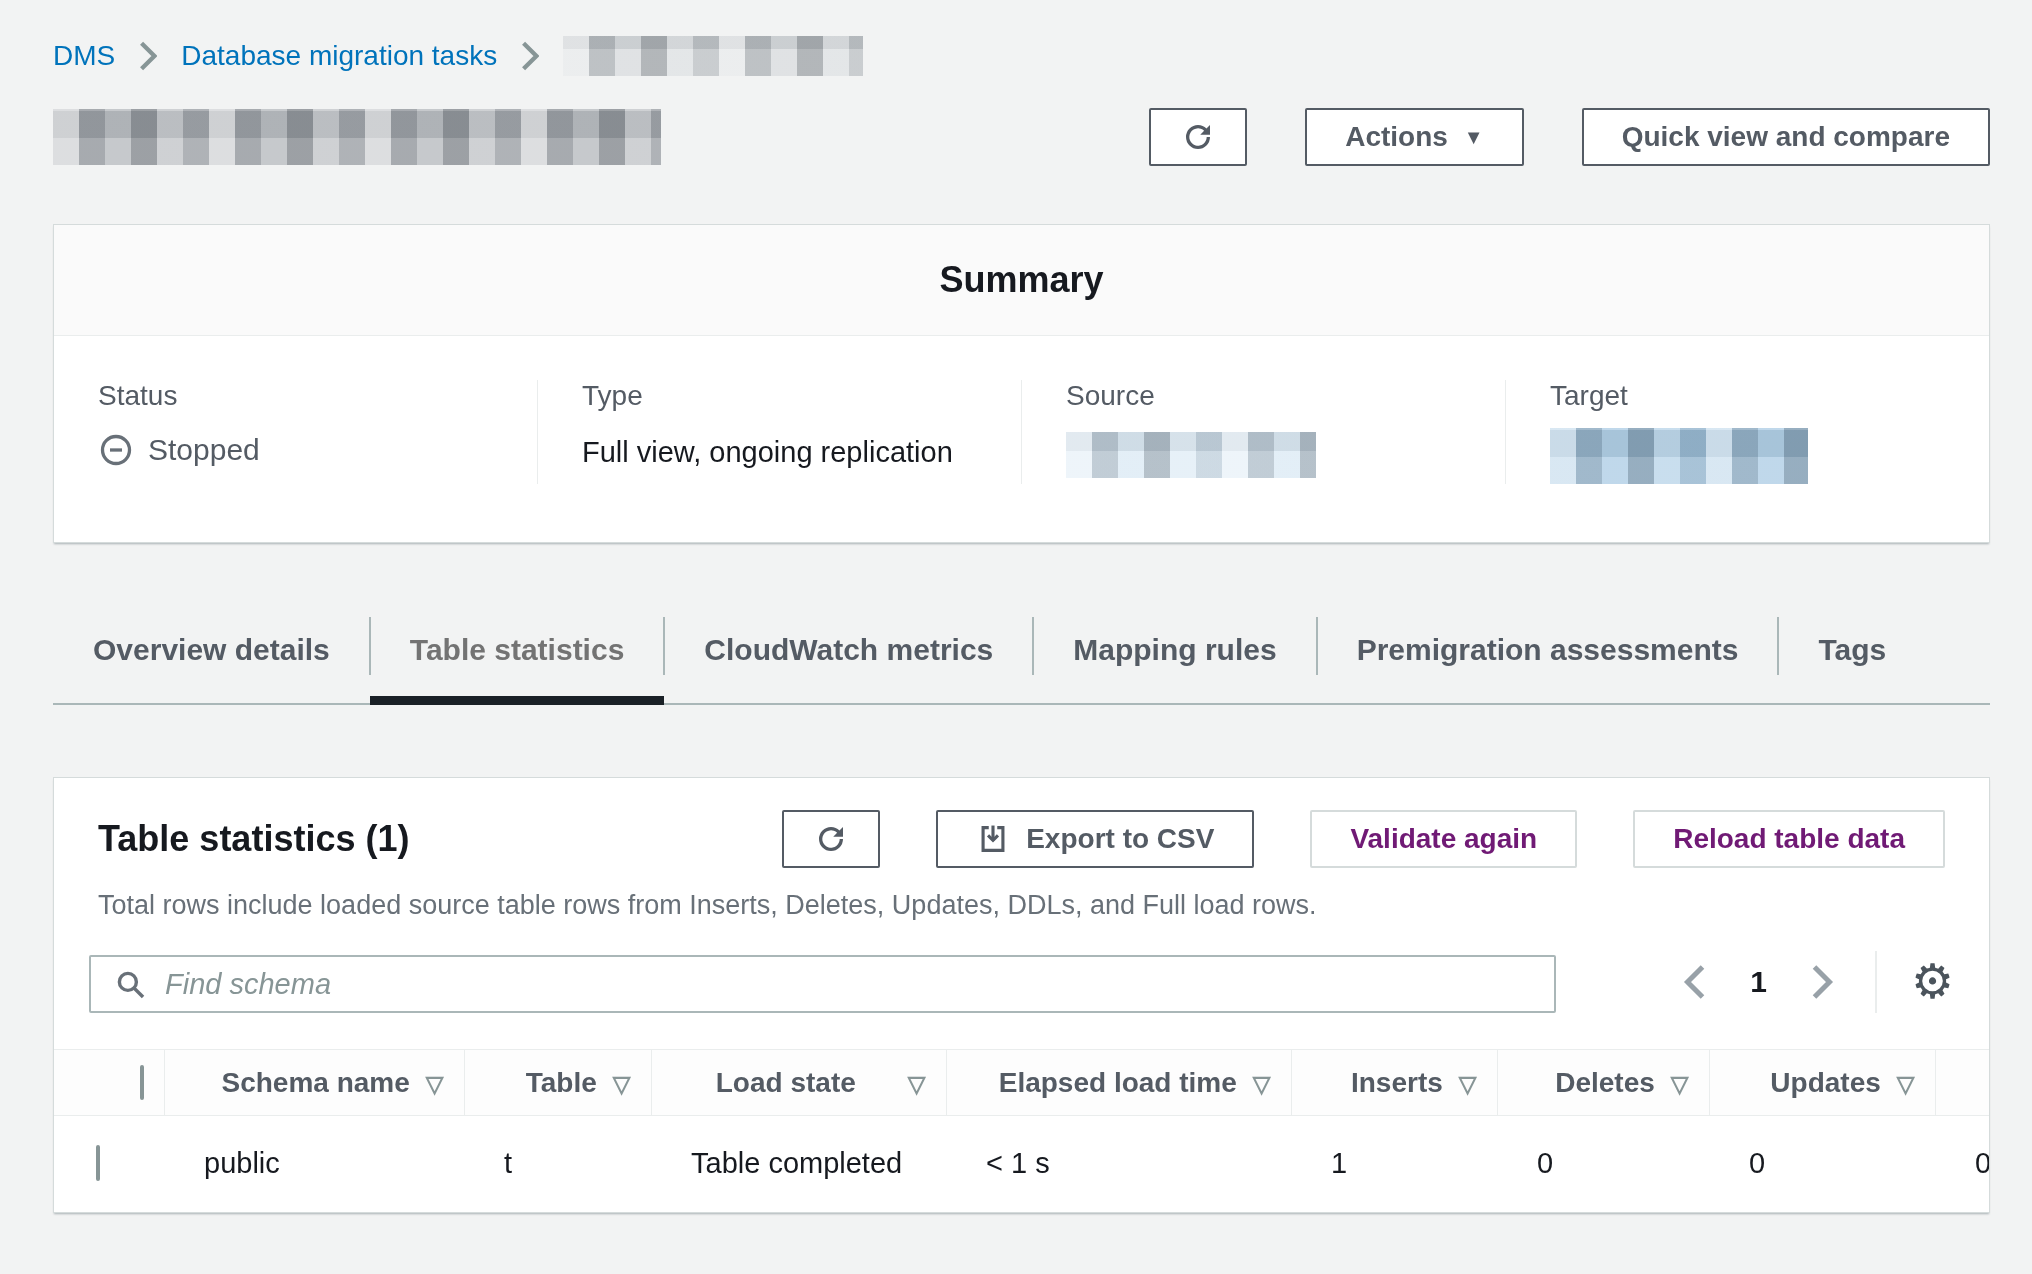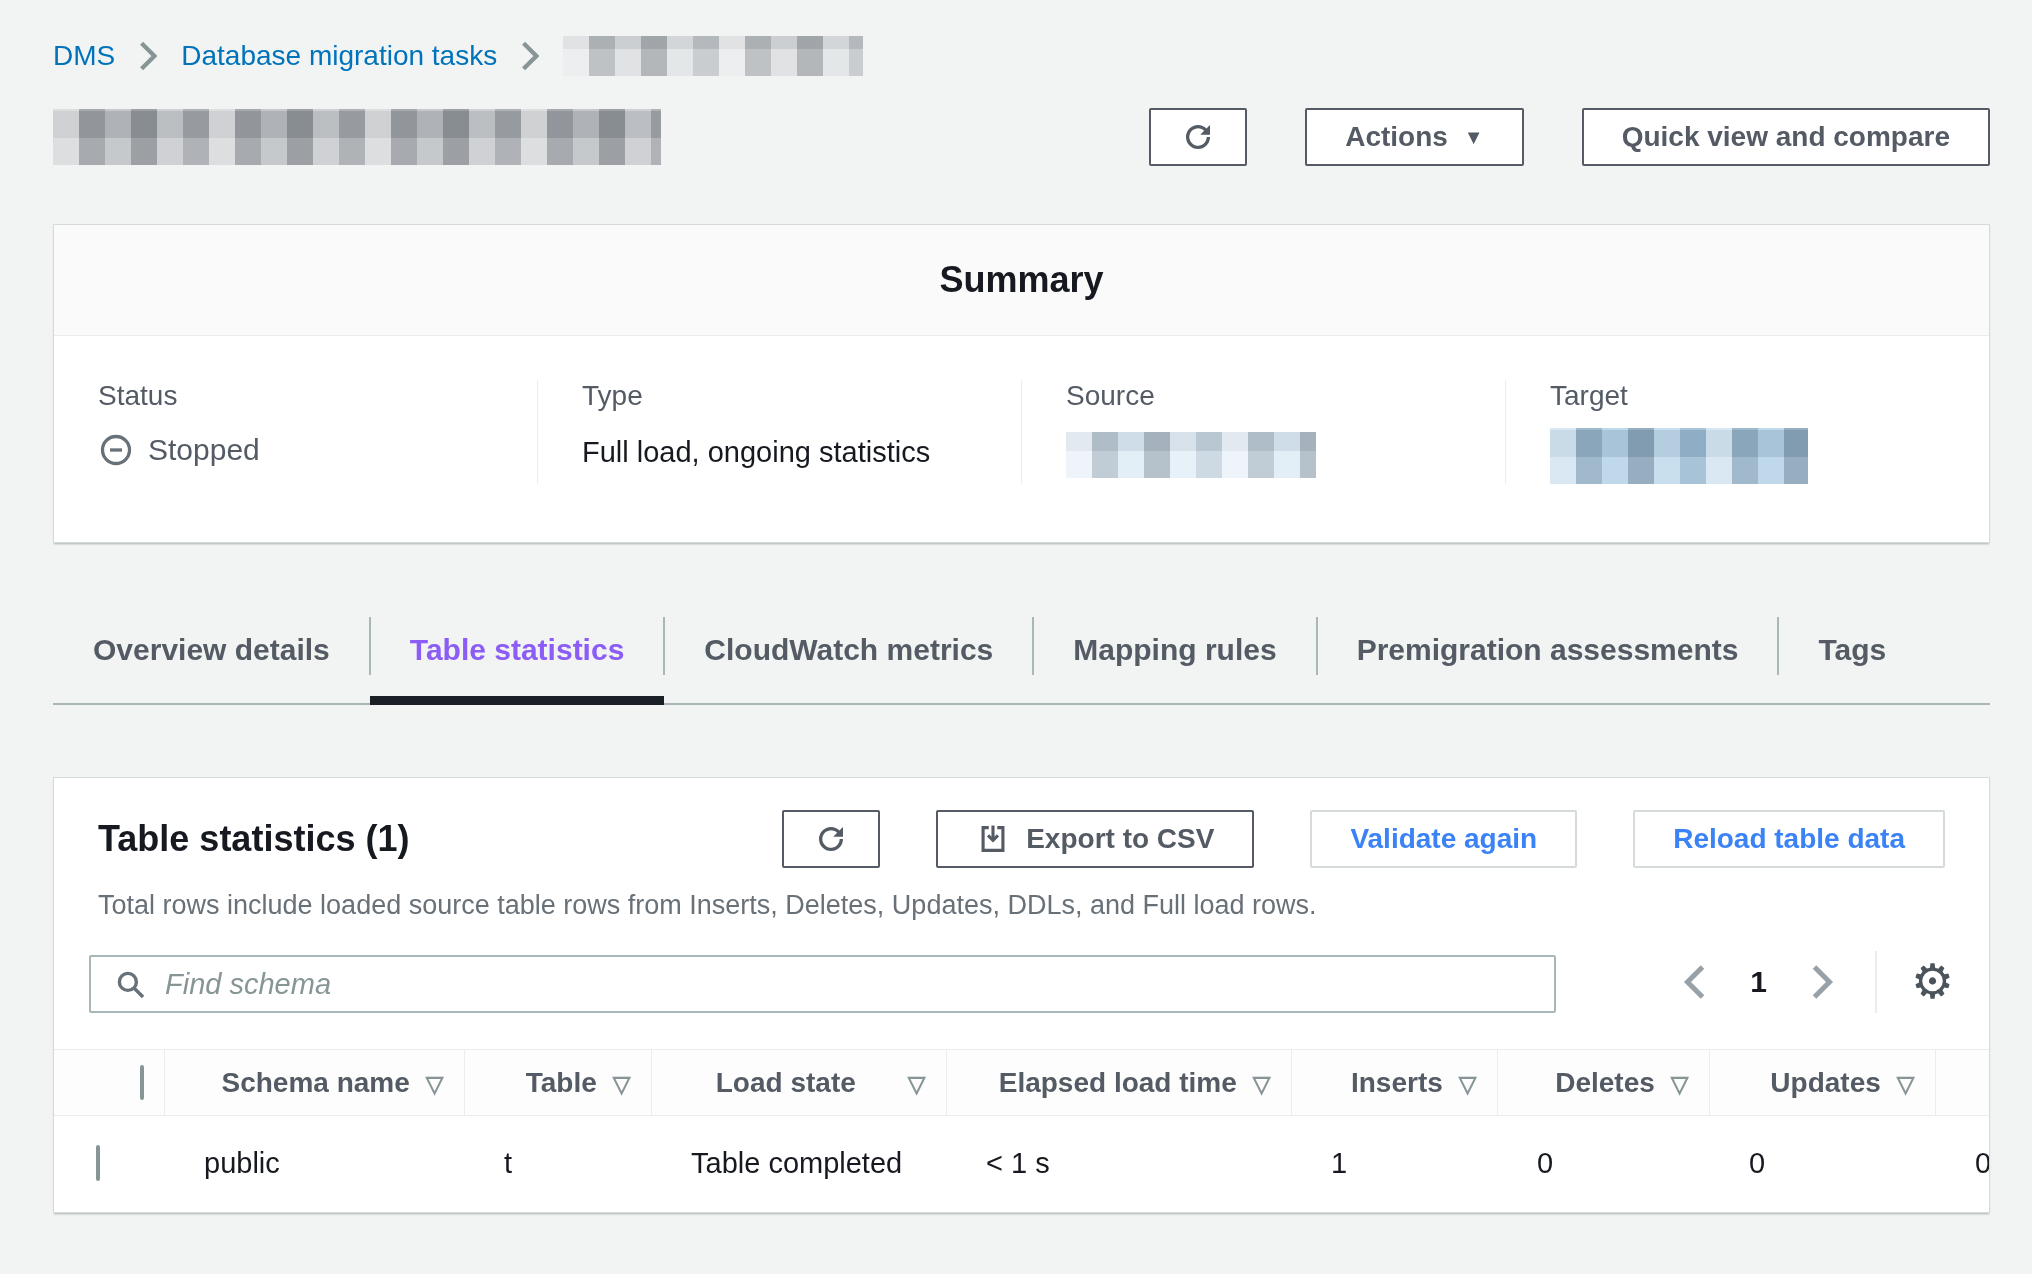--- a/index.html
+++ b/index.html
@@ -41,21 +41,21 @@
   .header-actions { display:flex; gap:22px; align-items:center; }
 
   .btn {
     display:inline-flex; align-items:center; justify-content:center; gap:16px;
     height:58px; padding:0 38px;
     background:#fff; border:2px solid #545b64; border-radius:2px;
     font-family:"Liberation Sans", sans-serif;
     font-size:28px; font-weight:700; color:#545b64; cursor:pointer; white-space:nowrap;margin-left:36px;
   }
   .btn.icon-only { width:98px; padding:0; }
-  .btn.disabled { color:#3b82f6; border-color:#d5dbdb; cursor:default; }
+  .btn.disabled { color:#701a75; border-color:#d5dbdb; cursor:default; }
   .caret { font-size:20px; line-height:1; }
 
   
   .card {
     background:#fff; border:1px solid #d5dbdb;
     box-shadow:0 2px 2px -1px rgba(0,28,36,0.30);
   }
   .card-header { background:#fafafa; border-bottom:1px solid #eaeded; padding:34px 44px;text-align:center; }
   .card-title { font-size:36px; font-weight:700; color:#16191f; }
 
@@ -71,21 +71,21 @@
 
   
   .tabs { margin-top:66px; display:flex; border-bottom:2px solid #aab7b8; }
   .tab {
     position:relative; padding:24px 40px 36px;
     font-size:30px; font-weight:700; color:#545b64; cursor:pointer; white-space:nowrap;
   }
   .tab:not(:first-child)::before {
     content:""; position:absolute; left:-1px; top:8px; width:2px; height:58px; background:#aab7b8;
   }
-  .tab.active { color:#8b5cf6; }
+  .tab.active { color:#737373; }
   .tab.active::after {
     content:""; position:absolute; left:0; right:0; bottom:-2px; height:9px; background:#1a2026;
   }
 
   
   .tstats-card { margin-top:72px; }
   .tc-top { display:flex; justify-content:space-between; align-items:center; padding:32px 44px 0; }
   .tc-actions { display:flex; gap:20px; align-items:center; }
   .tc-desc { padding:22px 44px 0; font-size:27px; color:#687078; }
   .tc-filter { display:flex; align-items:flex-end; padding:30px 35px 36px; }
@@ -173,21 +173,21 @@
         <div class="status-value">
           <svg class="svg-icon" width="36" height="36" viewBox="0 0 24 24">
               <circle cx="12" cy="12" r="9" fill="none" stroke="#687078" stroke-width="2.2"></circle>
               <path d="M8 12h8" stroke="#687078" stroke-width="2.2"></path>
             </svg>
           <span>Stopped</span>
         </div>
       </div>
       <div class="sum-col">
         <div class="field-label">Type</div>
-        <div class="field-value">Full load, ongoing statistics</div>
+        <div class="field-value">Full view, ongoing replication</div>
       </div>
       <div class="sum-col">
         <div class="field-label">Source</div>
         <div class="source-redacted px px-blue-light"></div>
       </div>
       <div class="sum-col">
         <div class="field-label">Target</div>
         <div class="target-redacted px px-blue"></div>
       </div>
     </div>

